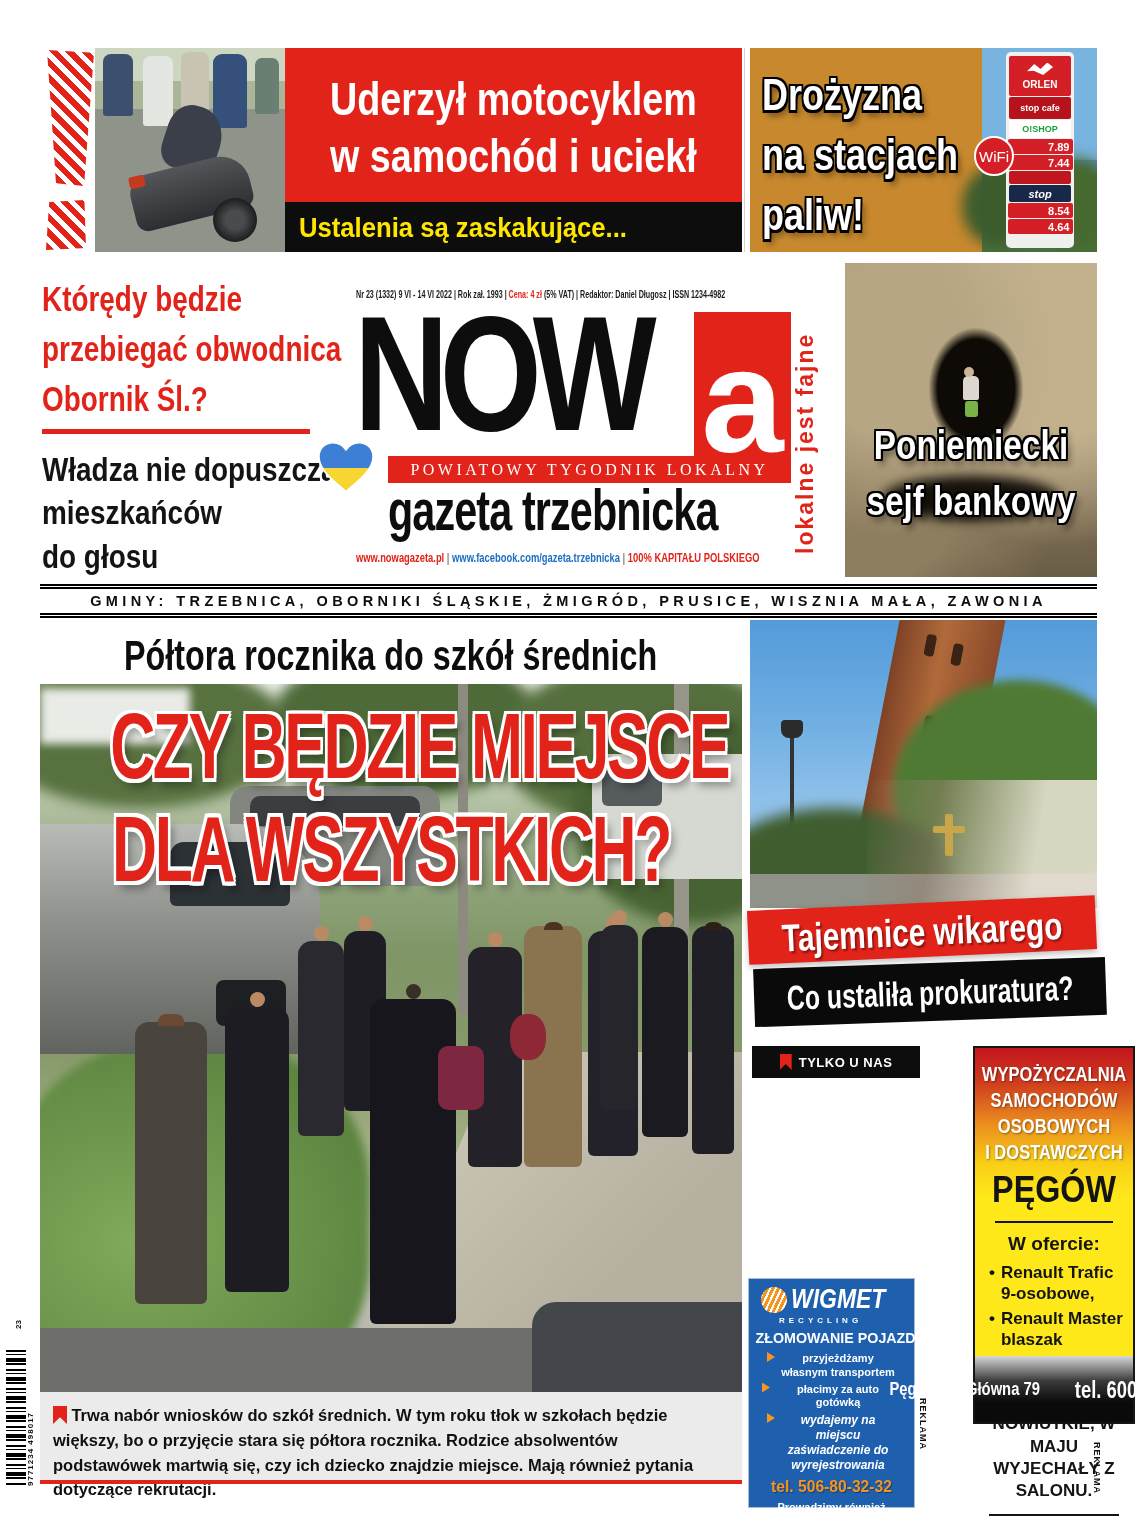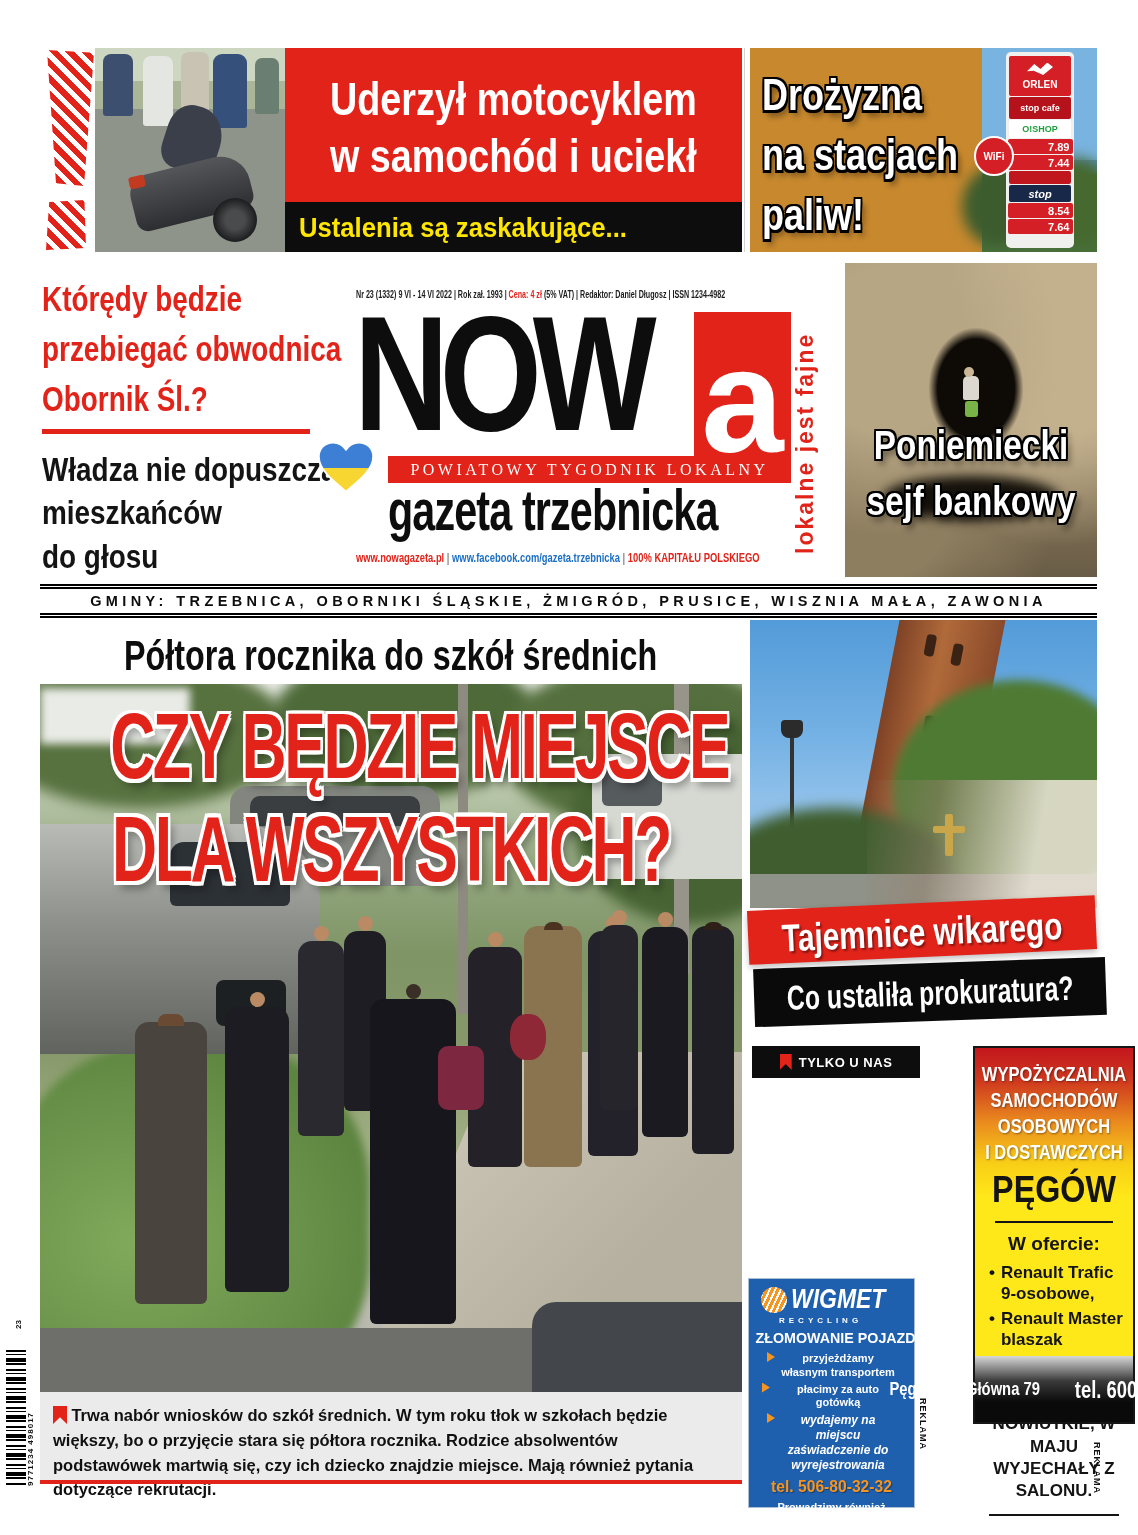--- a/index.html
+++ b/index.html
@@ -75,23 +75,23 @@
           <div style="width:26px;height:16px;background:#fff;clip-path:polygon(0 55%,28% 10%,52% 40%,78% 0,100% 28%,62% 78%,26% 52%);"></div>
           <span>ORLEN</span>
         </div>
         <div class="pyl-row" style="height:22px;background:#b5121b;font-size:9px;text-align:center;line-height:1;">stop cafe</div>
         <div class="pyl-row" style="height:18px;background:#fff;color:#1d9f3c;font-size:9px;">O!SHOP</div>
         <div class="pyl-row" style="height:15px;background:#d41f26;font-size:11px;justify-content:flex-end;padding-right:3px;">7.89</div>
         <div class="pyl-row" style="height:15px;background:#d41f26;font-size:11px;justify-content:flex-end;padding-right:3px;">7.44</div>
         <div class="pyl-row" style="height:13px;background:#c0161d;"></div>
         <div class="pyl-row" style="height:17px;background:#182848;font-size:11px;font-style:italic;">stop</div>
         <div class="pyl-row" style="height:15px;background:#d41f26;font-size:11px;justify-content:flex-end;padding-right:3px;">8.54</div>
-        <div class="pyl-row" style="height:15px;background:#d41f26;font-size:11px;justify-content:flex-end;padding-right:3px;">7.64</div>
-      </div>
-      <div class="abs" style="left:-8px;top:88px;width:36px;height:36px;border-radius:50%;background:#d41f26;border:2px solid #fff;color:#fff;font-weight:bold;font-size:10px;display:flex;align-items:center;justify-content:center;">WiFi</div>
+        <div class="pyl-row" style="height:15px;background:#d41f26;font-size:11px;justify-content:flex-end;padding-right:3px;">4.64</div>
+      </div>
+      <div class="abs" style="left:-8px;top:88px;width:36px;height:36px;border-radius:50%;background:#d41f26;border:2px solid #fff;color:#fff;font-weight:normal;font-size:15px;display:flex;align-items:center;justify-content:center;">WiFi</div>
     </div>
   </div>
 
   <div class="abs" style="left:42px;top:272px;">
     <div class="b nw cxl" style="font-size:31px;color:#e2231a;transform:scale(0.9,1.12);line-height:1.62;display:block;">Którędy będzie</div>
     <div class="b nw cxl" style="font-size:31px;color:#e2231a;transform:scale(0.9,1.12);line-height:1.62;display:block;">przebiegać obwodnica</div>
     <div class="b nw cxl" style="font-size:31px;color:#e2231a;transform:scale(0.9,1.12);line-height:1.62;display:block;">Obornik Śl.?</div>
   </div>
   <div class="abs" style="left:42px;top:429px;width:268px;height:5px;background:#e2231a;"></div>
 

